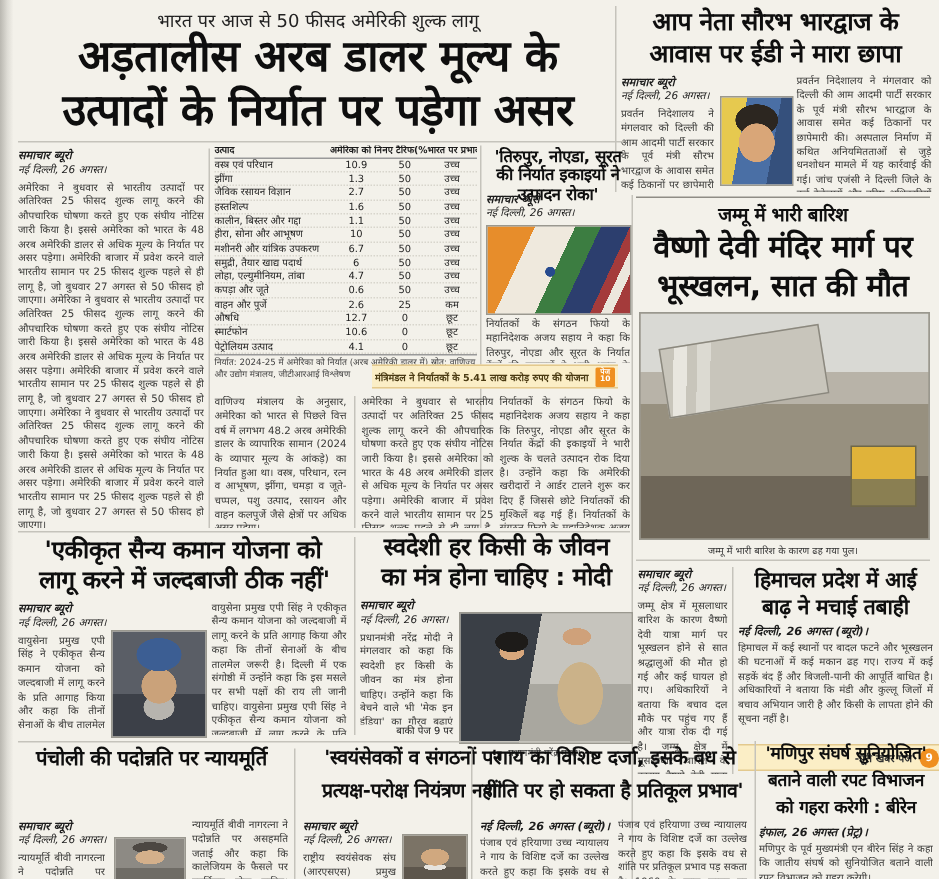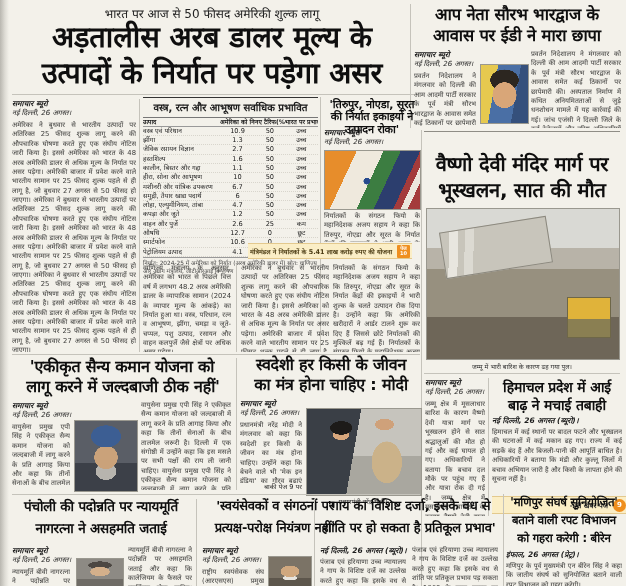--- a/index.html
+++ b/index.html
@@ -106,21 +106,20 @@
   <div class="vrule" style="left:410px;top:4px;height:124px;"></div>
 
   <div class="abs byline" style="left:12px;top:99px;width:70px;">
     <b>समाचार ब्यूरो</b><br>
     <span>नई दिल्ली, 26 अगस्त।</span>
   </div>
   <div class="abs body" style="left:12px;top:121px;width:124px;height:231px;">अमेरिका ने बुधवार से भारतीय उत्पादों पर अतिरिक्त 25 फीसद शुल्क लागू करने की औपचारिक घोषणा करते हुए एक संघीय नोटिस जारी किया है। इससे अमेरिका को भारत के 48 अरब अमेरिकी डालर से अधिक मूल्य के निर्यात पर असर पड़ेगा। अमेरिकी बाजार में प्रवेश करने वाले भारतीय सामान पर 25 फीसद शुल्क पहले से ही लागू है, जो बुधवार 27 अगस्त से 50 फीसद हो जाएगा। अमेरिका ने बुधवार से भारतीय उत्पादों पर अतिरिक्त 25 फीसद शुल्क लागू करने की औपचारिक घोषणा करते हुए एक संघीय नोटिस जारी किया है। इससे अमेरिका को भारत के 48 अरब अमेरिकी डालर से अधिक मूल्य के निर्यात पर असर पड़ेगा। अमेरिकी बाजार में प्रवेश करने वाले भारतीय सामान पर 25 फीसद शुल्क पहले से ही लागू है, जो बुधवार 27 अगस्त से 50 फीसद हो जाएगा। अमेरिका ने बुधवार से भारतीय उत्पादों पर अतिरिक्त 25 फीसद शुल्क लागू करने की औपचारिक घोषणा करते हुए एक संघीय नोटिस जारी किया है। इससे अमेरिका को भारत के 48 अरब अमेरिकी डालर से अधिक मूल्य के निर्यात पर असर पड़ेगा। अमेरिकी बाजार में प्रवेश करने वाले भारतीय सामान पर 25 फीसद शुल्क पहले से ही लागू है, जो बुधवार 27 अगस्त से 50 फीसद हो जाएगा। </div>
   <div class="vrule" style="left:139px;top:99px;height:253px;"></div>
 
   <div class="abs tbl" style="left:143px;top:97px;width:175px;">
-    <div class="tbl-title">वस्त्र, रत्न और आभूषण सर्वाधिक प्रभावित</div>
     <div class="trow thead">
       <span class="c1">उत्पाद</span>
       <span class="c2">अमेरिका को निर्यात</span>
       <span class="c3">नए टैरिफ(%)</span>
       <span class="c4">भारत पर प्रभाव</span>
     </div>
     <div id="tariff-rows">
         <div class="trow">
           <span class="c1">वस्त्र एवं परिधान</span>
           <span class="c2">10.9</span>
@@ -170,21 +169,21 @@
           <span class="c4">उच्च</span>
         </div>
         <div class="trow">
           <span class="c1">लोहा, एल्युमीनियम, तांबा</span>
           <span class="c2">4.7</span>
           <span class="c3">50</span>
           <span class="c4">उच्च</span>
         </div>
         <div class="trow">
           <span class="c1">कपड़ा और जूते</span>
-          <span class="c2">1.2</span>
+          <span class="c2">0.6</span>
           <span class="c3">50</span>
           <span class="c4">उच्च</span>
         </div>
         <div class="trow">
           <span class="c1">वाहन और पुर्जे</span>
           <span class="c2">2.6</span>
           <span class="c3">25</span>
           <span class="c4">कम</span>
         </div>
         <div class="trow">
@@ -232,20 +231,21 @@
     </span>
   </div>
 
   <div class="abs body" style="left:143px;top:264px;width:88px;height:88px;">वाणिज्य मंत्रालय के अनुसार, अमेरिका को भारत से पिछले वित्त वर्ष में लगभग 48.2 अरब अमेरिकी डालर के व्यापारिक सामान (2024 के व्यापार मूल्य के आंकड़े) का निर्यात हुआ था। वस्त्र, परिधान, रत्न व आभूषण, झींगा, चमड़ा व जूते-चप्पल, पशु उत्पाद, रसायन और वाहन कलपुर्जे जैसे क्षेत्रों पर अधिक असर पड़ेगा। </div>
   <div class="vrule lt" style="left:236px;top:264px;height:88px;"></div>
   <div class="abs body" style="left:241px;top:264px;width:88px;height:88px;">अमेरिका ने बुधवार से भारतीय उत्पादों पर अतिरिक्त 25 फीसद शुल्क लागू करने की औपचारिक घोषणा करते हुए एक संघीय नोटिस जारी किया है। इससे अमेरिका को भारत के 48 अरब अमेरिकी डालर से अधिक मूल्य के निर्यात पर असर पड़ेगा। अमेरिकी बाजार में प्रवेश करने वाले भारतीय सामान पर 25 फीसद शुल्क पहले से ही लागू है, जो बुधवार 27 अगस्त से 50 फीसद हो जाएगा। </div>
   <div class="abs body" style="left:333px;top:264px;width:87px;height:88px;">निर्यातकों के संगठन फियो के महानिदेशक अजय सहाय ने कहा कि तिरुपुर, नोएडा और सूरत के निर्यात केंद्रों की इकाइयों ने भारी शुल्क के चलते उत्पादन रोक दिया है। उन्होंने कहा कि अमेरिकी खरीदारों ने आर्डर टालने शुरू कर दिए हैं जिससे छोटे निर्यातकों की मुश्किलें बढ़ गई हैं। निर्यातकों के संगठन फियो के महानिदेशक अजय सहाय ने कहा कि तिरुपुर, नोएडा और सूरत के निर्यात केंद्रों की इकाइयों ने भारी शुल्क के चलते उत्पादन रोक दिया है। उन्होंने कहा कि अमेरिकी खरीदारों ने आर्डर टालने शुरू कर दिए हैं जिससे छोटे निर्यातकों की मुश्किलें बढ़ गई हैं। </div>
   <div class="hrule lt" style="left:12px;top:354px;width:408px;"></div>
 
   <div class="hrule" style="left:424px;top:131px;width:196px;"></div>
+  <div class="abs hl center" style="left:424px;top:136px;width:196px;font-size:12.5px;">जम्मू में भारी बारिश</div>
   <div class="abs hl center" style="left:424px;top:153px;width:196px;font-size:20px;">वैष्णो देवी मंदिर मार्ग पर</div>
   <div class="abs hl center" style="left:424px;top:179px;width:196px;font-size:20px;">भूस्खलन, सात की मौत</div>
   <div class="photo ph-landslide" style="left:426px;top:208px;width:192px;height:150px;">
     <div class="ls-bridge"></div>
     <div class="ls-digger"></div>
   </div>
   <div class="abs caption" style="left:424px;top:362px;width:196px;">जम्मू में भारी बारिश के कारण ढह गया पुल।</div>
   <div class="hrule lt" style="left:424px;top:373px;width:196px;"></div>
 
   <div class="abs byline" style="left:425px;top:378px;width:70px;">
@@ -284,21 +284,20 @@
     <span>नई दिल्ली, 26 अगस्त।</span>
   </div>
   <div class="abs body" style="left:240px;top:421px;width:62px;height:62px;">प्रधानमंत्री नरेंद्र मोदी ने मंगलवार को कहा कि स्वदेशी हर किसी के जीवन का मंत्र होना चाहिए। उन्होंने कहा कि बेचने वाले भी 'मेक इन इंडिया' का गौरव बढ़ाएं और लोग स्वदेशी उत्पाद अपनाएं। </div>
   <div class="abs cont" style="left:240px;top:482px;width:62px;">बाकी पेज 9 पर</div>
   <div class="photo ph-modi" style="left:306px;top:408px;width:114px;height:86px;"></div>
   <div class="abs caption" style="left:306px;top:497px;width:114px;">प्रधानमंत्री नरेंद्र मोदी।</div>
 
   <div class="hrule lt" style="left:12px;top:494px;width:408px;"></div>
 
   <div class="abs hl center" style="left:10px;top:499px;width:182px;font-size:13.5px;">पंचोली की पदोन्नति पर न्यायमूर्ति</div>
-  <div class="abs hl center" style="left:10px;top:521px;width:182px;font-size:13.5px;">नागरत्ना ने असहमति जताई</div>
   <div class="abs byline" style="left:12px;top:546px;width:62px;">
     <b>समाचार ब्यूरो</b><br>
     <span>नई दिल्ली, 26 अगस्त।</span>
   </div>
   <div class="abs body" style="left:12px;top:568px;width:58px;height:18px;">न्यायमूर्ति बीवी नागरत्ना ने पदोन्नति पर असहमति जताई और कहा कि कालेजियम के फैसले पर पुनर्विचार होना चाहिए। न्यायमूर्ति विक्रम नाथ, न्यायमूर्ति संजय करोल और न्यायमूर्ति मनमोहन की पीठ 25 अगस्त की बैठक में शामिल थी। </div>
   <div class="photo ph-judge" style="left:76px;top:558px;width:46px;height:28px;"></div>
   <div class="abs body" style="left:128px;top:546px;width:64px;height:40px;">न्यायमूर्ति बीवी नागरत्ना ने पदोन्नति पर असहमति जताई और कहा कि कालेजियम के फैसले पर पुनर्विचार होना चाहिए। न्यायमूर्ति विक्रम नाथ, न्यायमूर्ति संजय करोल और न्यायमूर्ति मनमोहन की पीठ 25 अगस्त की बैठक में शामिल थी। </div>
   <div class="vrule lt" style="left:196px;top:499px;height:87px;"></div>
 
   <div class="abs hl center" style="left:200px;top:499px;width:150px;font-size:13px;">'स्वयंसेवकों व संगठनों पर</div>

